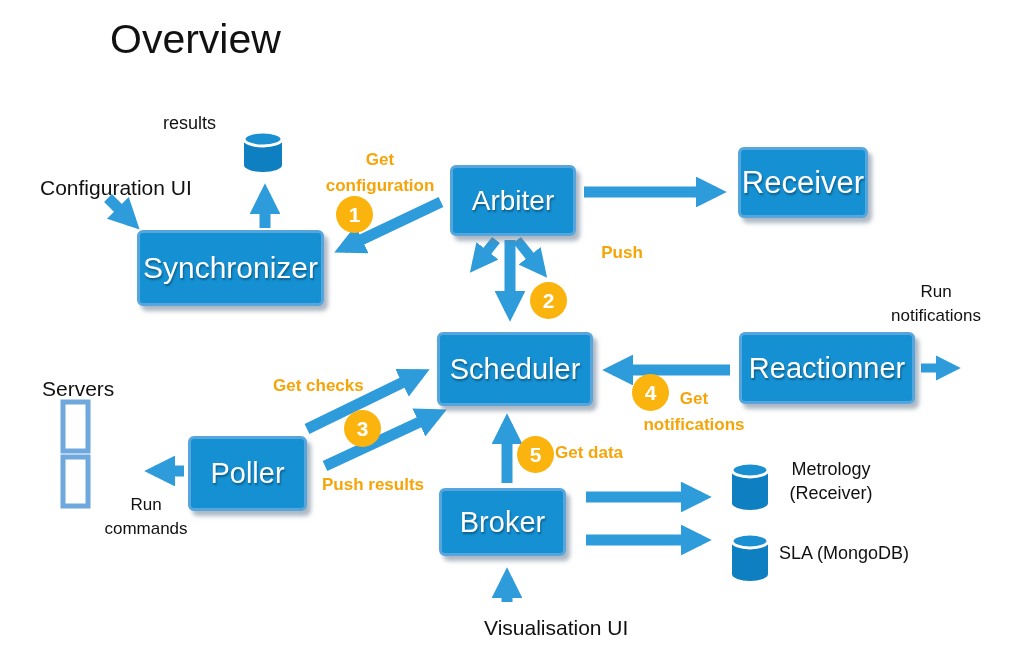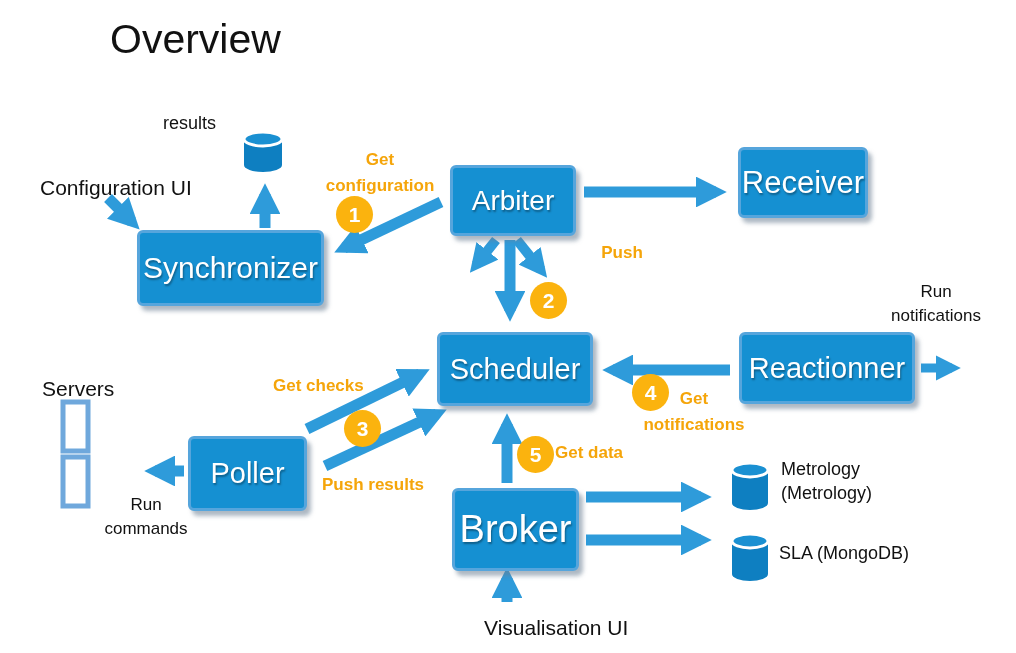--- a/index.html
+++ b/index.html
@@ -94,39 +94,39 @@
   </div>
   <div class="node" style="left:437px;top:332px;width:156px;height:74px;font-size:29px">
     <span>Scheduler</span>
   </div>
   <div class="node" style="left:739px;top:332px;width:176px;height:72px;font-size:29px">
     <span>Reactionner</span>
   </div>
   <div class="node" style="left:188px;top:436px;width:119px;height:75px;font-size:29px">
     <span>Poller</span>
   </div>
-  <div class="node" style="left:452px;top:488px;width:127px;height:83px;font-size:38px">
+  <div class="node" style="left:439px;top:488px;width:127px;height:68px;font-size:29px">
     <span>Broker</span>
   </div>
 
   <div class="blk" style="left:40px;top:176px">Configuration UI</div>
   <div class="blk" style="left:163px;top:113px;font-size:18px">results</div>
   <div class="blk" style="left:42px;top:377px">Servers</div>
   <div class="blk2" style="left:96px;top:493px;width:100px">
     <span style="display:block">Run</span>
     <span style="display:block">commands</span>
   </div>
   <div class="blk2" style="left:880px;top:280px;width:112px">
     <span style="display:block">Run</span>
     <span style="display:block">notifications</span>
   </div>
   <div class="blk" style="left:484px;top:616px">Visualisation UI</div>
-  <div class="blk2" style="left:781px;top:457px;width:100px;text-align:left;font-size:18px">
+  <div class="blk2" style="left:781px;top:457px;width:100px;text-align:center;font-size:18px">
     <span style="display:block">Metrology</span>
-    <span style="display:block">(Metrology)</span>
+    <span style="display:block">(Receiver)</span>
   </div>
   <div class="blk" style="left:779px;top:543px;font-size:18px">SLA (MongoDB)</div>
 
   <div class="olabel2" style="left:320px;top:147px;width:120px">
     <span>Get</span>
     <span>configuration</span>
   </div>
   <div class="badge" style="left:336px;top:196px">1</div>
 
   <div class="olabel2" style="left:561px;top:240px;width:122px">

